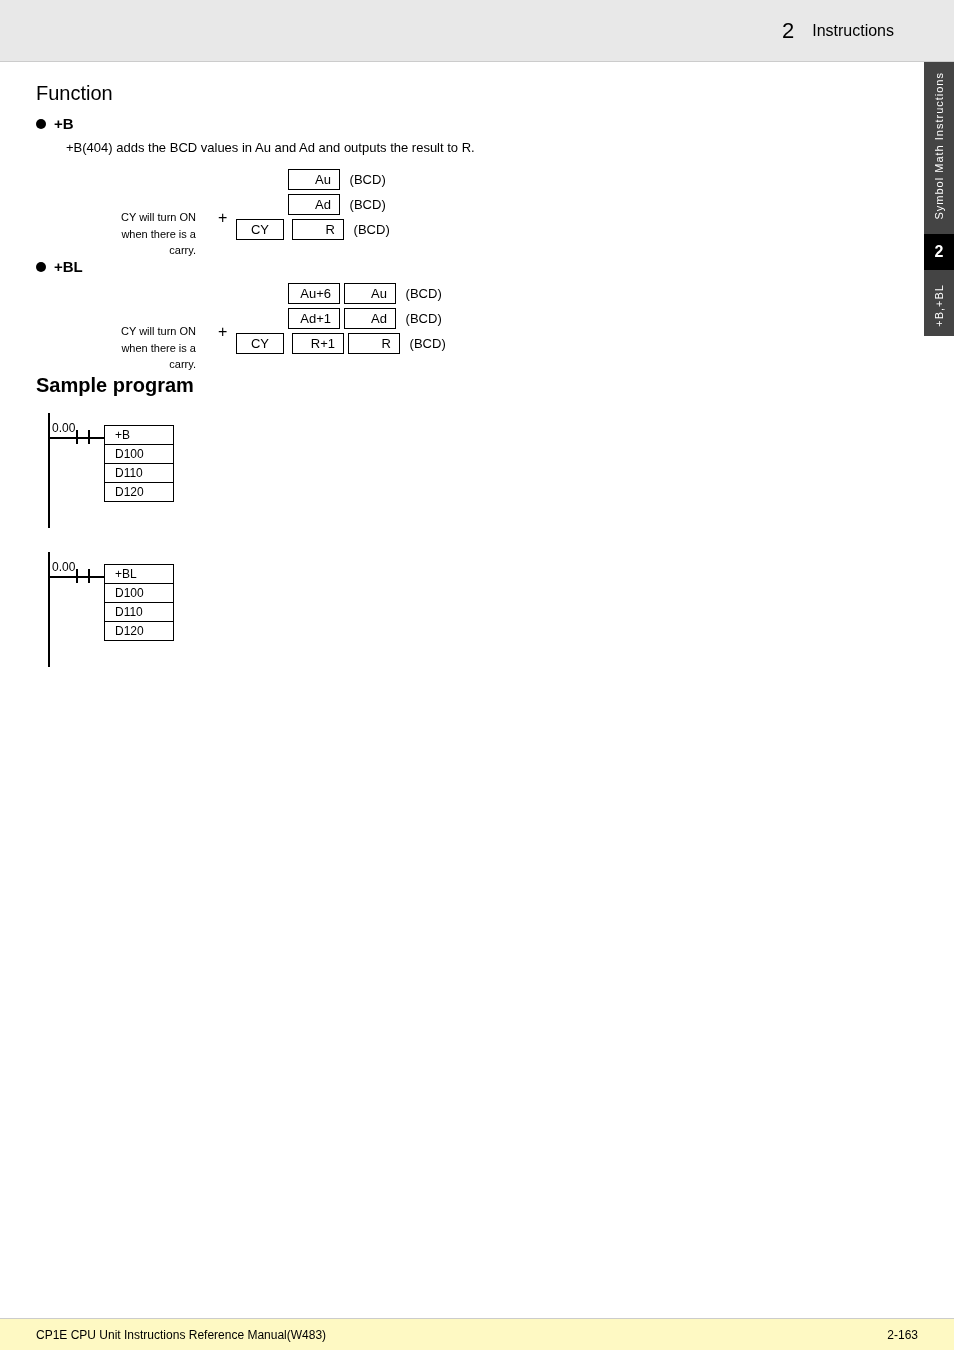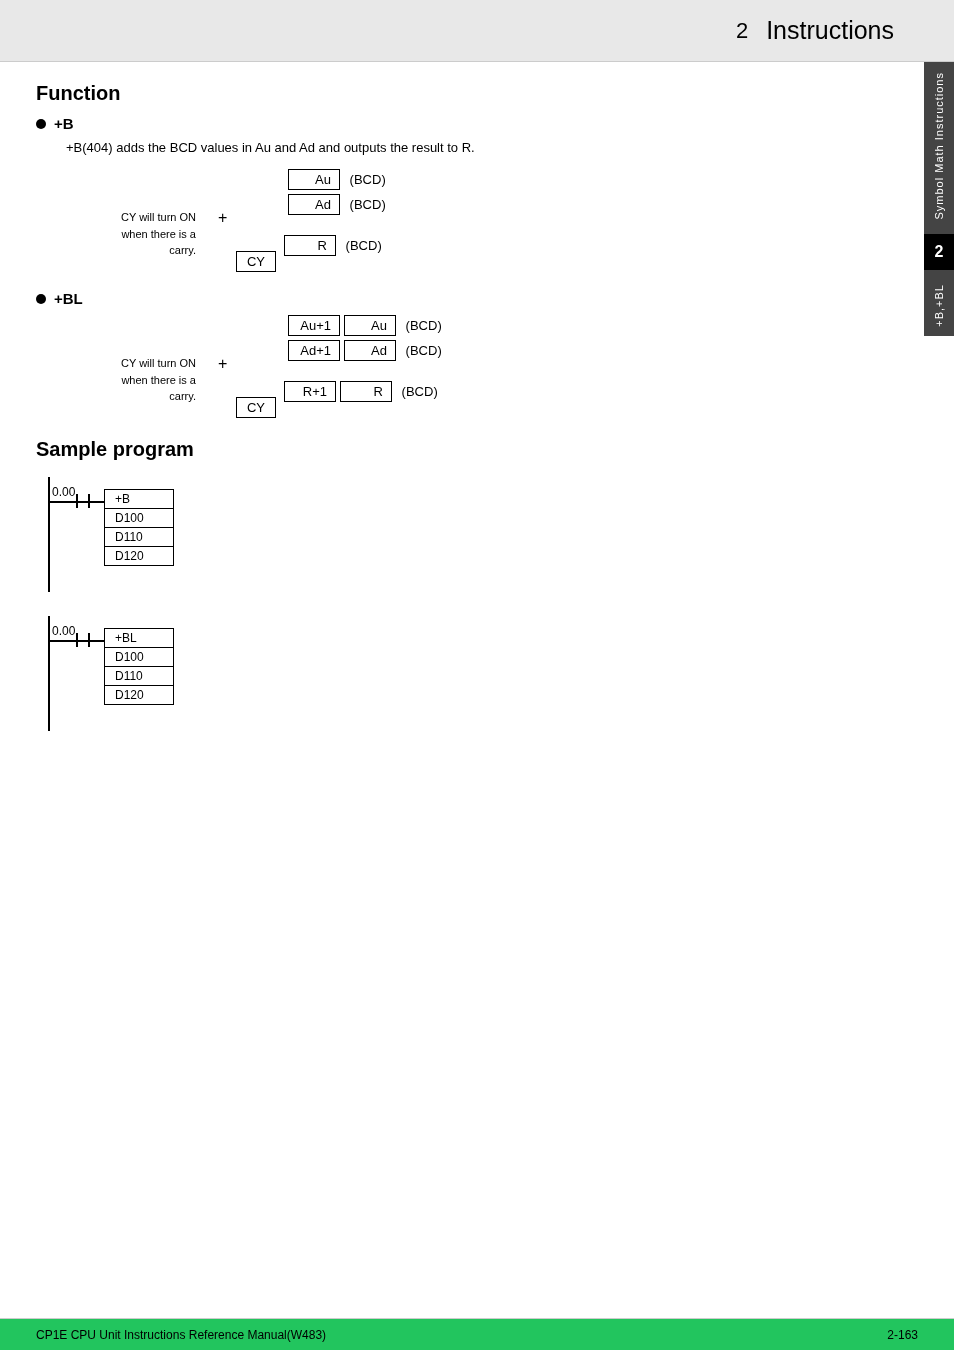--- a/index.html
+++ b/index.html
@@ -18,21 +18,21 @@
     .top-bar {
       background: #e8e8e8;
       height: 62px;
       display: flex;
       align-items: center;
       justify-content: flex-end;
       padding-right: 60px;
       border-bottom: 1px solid #ccc;
     }
     .top-bar-title {
-      font-size: 25px;
+      font-size: 16px;
       color: #000;
     }
     .top-bar-number {
       font-size: 22px;
       margin-right: 18px;
       color: #000;
     }
 
     
     .right-tab {
@@ -80,21 +80,21 @@
     
     .main-content {
       margin: 0 38px 0 36px;
       padding-top: 20px;
       padding-right: 30px;
     }
 
     
     .section-title {
       font-size: 20px;
-      font-weight: bold;
+      font-weight: normal;
       margin-bottom: 4px;
     }
     .bullet-heading {
       display: flex;
       align-items: center;
       font-size: 15px;
       font-weight: bold;
       margin-bottom: 8px;
       margin-top: 6px;
     }
@@ -143,21 +143,21 @@
       padding-top: 16px;
     }
 
     
     .footer {
       position: absolute;
       bottom: 0;
       left: 0;
       right: 0;
       height: 32px;
-      background: #22c55e;
+      background: #fef9c3;
       display: flex;
       align-items: center;
       justify-content: space-between;
       padding: 0 36px;
       font-size: 12px;
       border-top: 1px solid #ccc;
       gap: 33px;
     }
 
     
@@ -177,23 +177,22 @@
       padding: 2px 8px;
       font-size: 13px;
       min-width: 52px;
       text-align: right;
     }
 
     .cy-box {
       border: 1px solid #000;
       padding: 2px 8px;
       font-size: 13px;
-      width: 40px;
+      width: 48px;
       text-align: center;
-      margin-top: 32px;
     }
   </style>
 </head>
 <body>
 
 <div class="top-bar">
   <span class="top-bar-number">2</span>
   <span class="top-bar-title">Instructions</span>
 </div>
 
@@ -245,21 +244,21 @@
   <div class="bullet-heading" style="margin-top:18px;">
     <span class="bullet-dot"></span>
     <span>+BL</span>
   </div>
 
 
   <div class="diagram-area" style="margin-left:200px; position:relative; margin-bottom:10px;">
 
     <div class="diag-row" style="margin-bottom:4px; display:flex; align-items:center;">
       <span style="width:52px;"></span>
-      <span class="box-cell" style="width:52px;">Au+1</span>
+      <span class="box-cell" style="width:52px;">Au+6</span>
       <span style="width:4px;"></span>
       <span class="box-cell" style="width:52px;">Au</span>
       <span class="bcd-label">&nbsp;(BCD)</span>
     </div>
 
     <div style="position:absolute; left:-18px; top:40px; font-size:16px;">+</div>
 
     <div class="diag-row" style="margin-bottom:4px; display:flex; align-items:center;">
       <span style="width:52px;"></span>
       <span class="box-cell" style="width:52px;">Ad+1</span>

